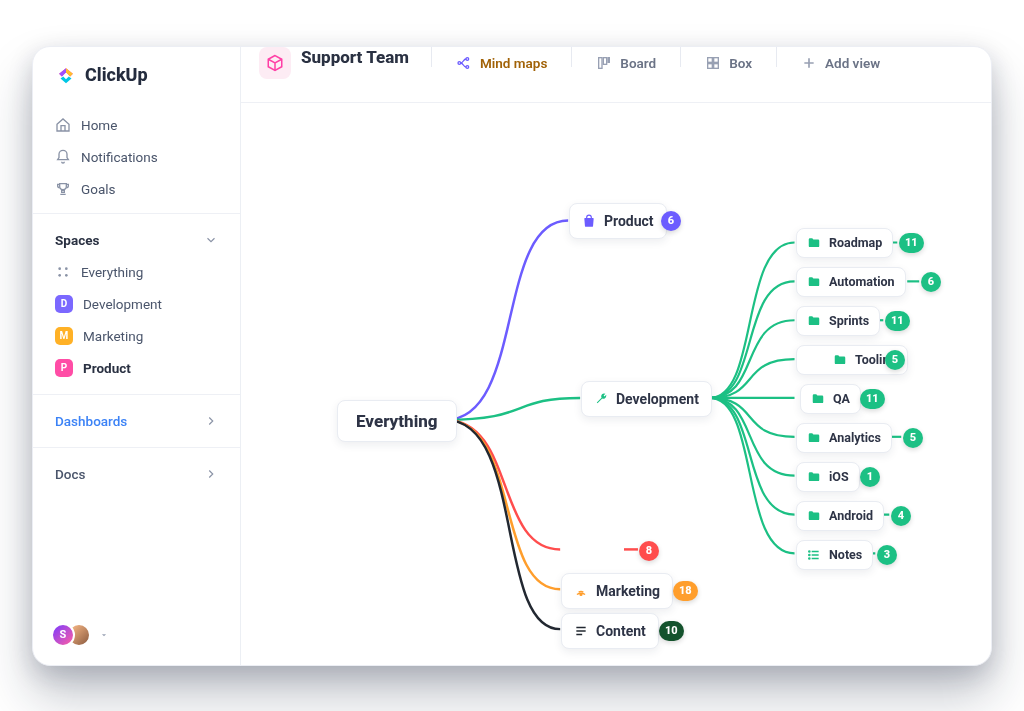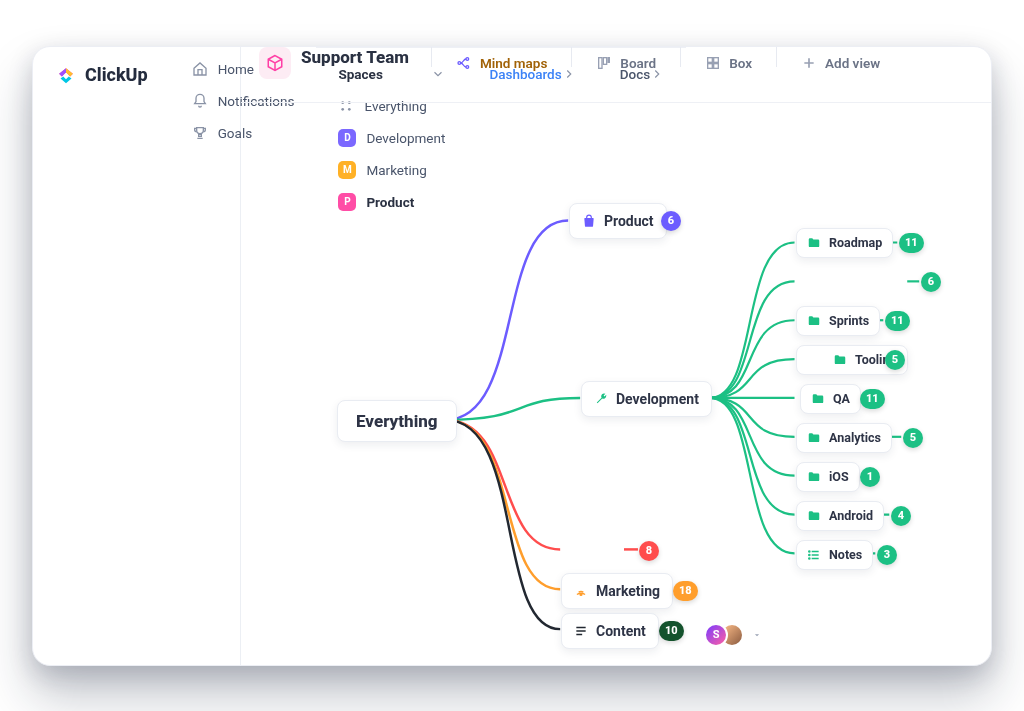--- a/index.html
+++ b/index.html
@@ -8,21 +8,21 @@
 
   .frame {
     width: 960px; height: 620px; background:#fff; border-radius:18px;
     box-shadow: 0 8px 24px rgba(20,30,55,.18), 0 30px 50px rgba(20,30,55,.25);
     position:relative; overflow:hidden; border:1px solid #eceef4;
   }
 
   
   .sidebar {
     position:absolute; left:0; top:0; bottom:0; width:208px;
-    border-right:1px solid #eceff4; padding:0; display:flex; flex-direction:row;
+    border-right:1px solid #eceff4; padding:0; display:flex; flex-direction:column;
   }
   .brand { display:flex; align-items:center; gap:8px; height:56px; padding:0 22px; }
   .brand svg { width:22px; height:22px; }
   .brand span { font-weight:800; font-size:18px; color:#242c3e; }
 
   .nav { padding:6px 14px 8px 14px; }
   .nav .item, .sectionItem {
     display:flex; align-items:center; gap:10px; height:32px; padding:0 8px;
     color:#4a556b; font-size:13.5px; border-radius:6px; cursor:pointer;
   }
@@ -360,20 +360,28 @@
       <div class="node small" style="left:555px; top:125px;">
         <span class="nic c-green">
             <svg viewBox="0 0 24 24" fill="currentColor">
               <path d="M3 6a2 2 0 0 1 2-2h4l2 2h8a2 2 0 0 1 2 2v9a2 2 0 0 1-2 2H5a2 2 0 0 1-2-2Z"></path>
             </svg>
           </span>
         <span>Roadmap</span>
       </div>
       <span class="countBadge bg-green" style="left:658px; top:130px;">11</span>
 
+      <div class="node small" style="left:555px; top:164px;">
+        <span class="nic c-green">
+            <svg viewBox="0 0 24 24" fill="currentColor">
+              <path d="M3 6a2 2 0 0 1 2-2h4l2 2h8a2 2 0 0 1 2 2v9a2 2 0 0 1-2 2H5a2 2 0 0 1-2-2Z"></path>
+            </svg>
+          </span>
+        <span>Automation</span>
+      </div>
       <span class="countBadge bg-green" style="left:680px; top:169px;">6</span>
 
       <div class="node small" style="left:555px; top:203px;">
         <span class="nic c-green">
             <svg viewBox="0 0 24 24" fill="currentColor">
               <path d="M3 6a2 2 0 0 1 2-2h4l2 2h8a2 2 0 0 1 2 2v9a2 2 0 0 1-2 2H5a2 2 0 0 1-2-2Z"></path>
             </svg>
           </span>
         <span>Sprints</span>
       </div>

